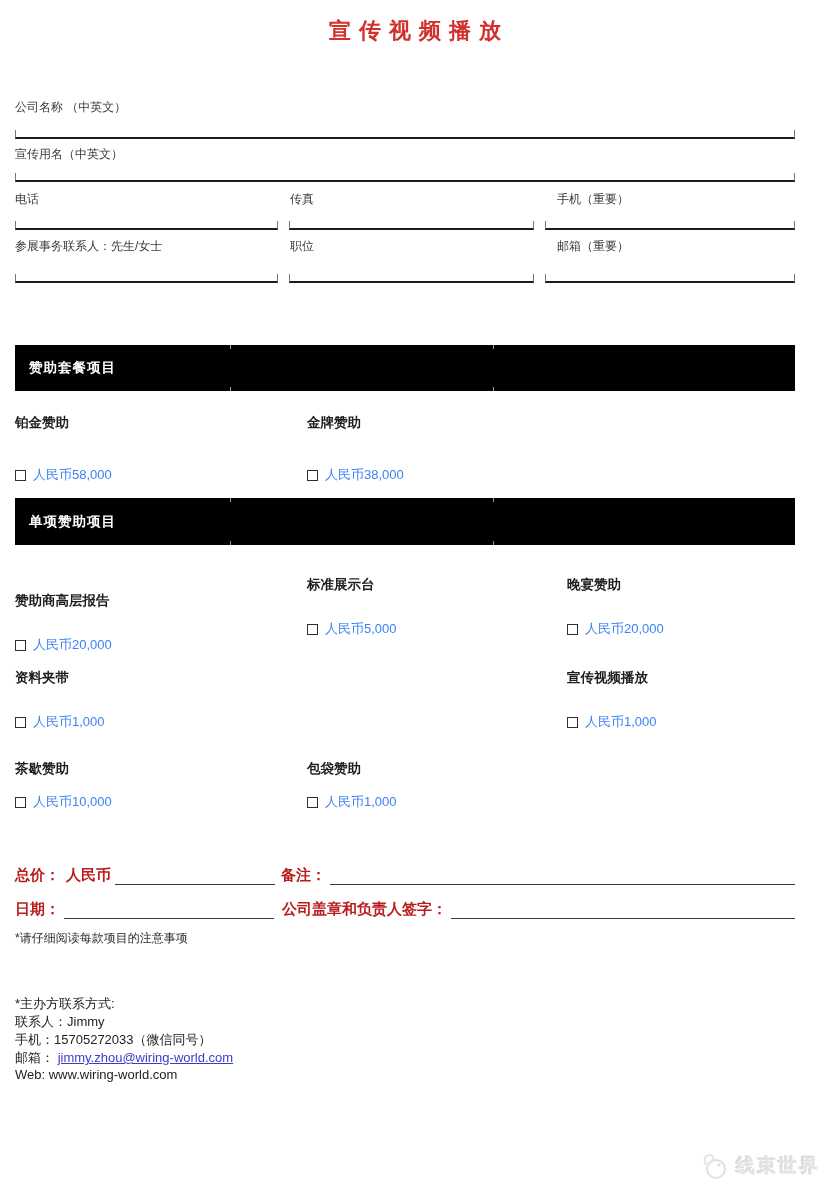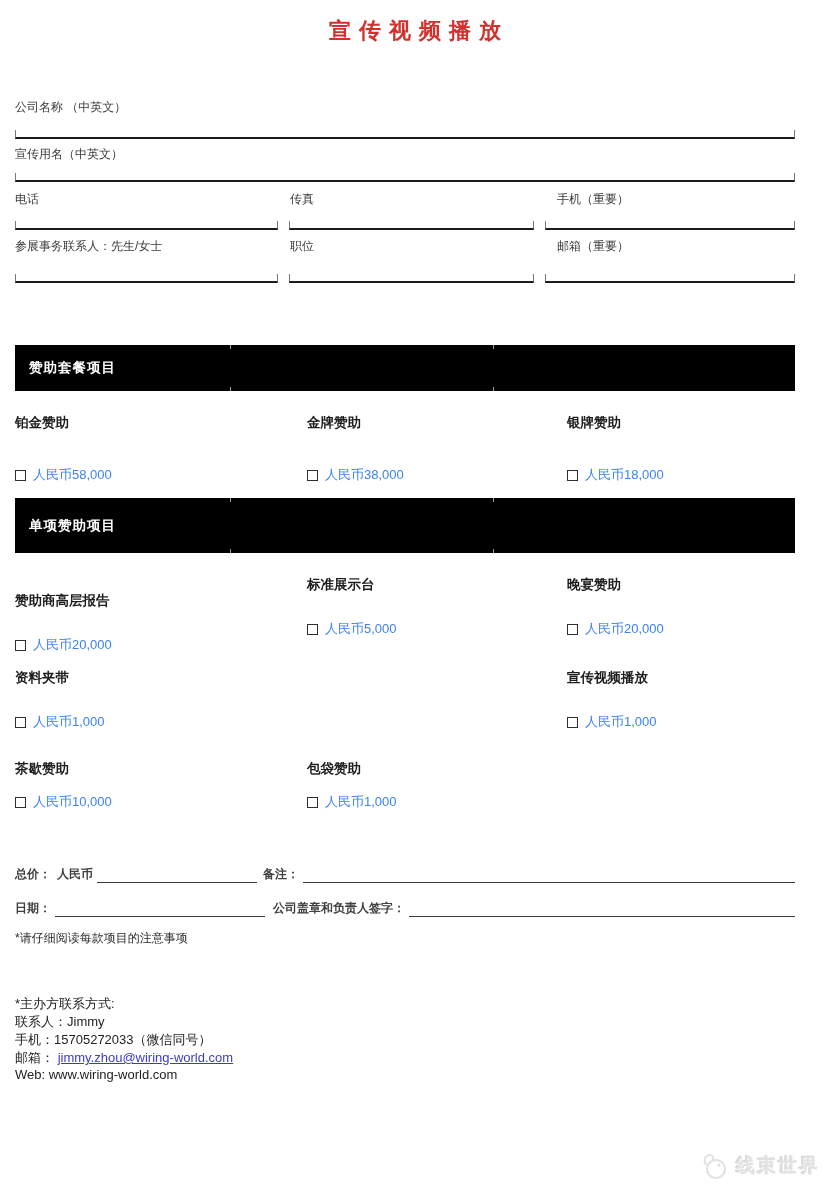--- a/index.html
+++ b/index.html
@@ -28,21 +28,21 @@
   }
   .bar-tick { position:absolute; width:1px; height:4px; background:#9a9a9a; }
   .tick-top { top:0; } .tick-bottom { bottom:0; }
   .item-name { font-size:13.5px; font-weight:bold; color:#1e1e1e; }
   .item-price { font-size:13px; color:#3b82f6; display:flex; align-items:center;justify-content:flex-end; }
   .gap-34 { margin-top:34px; } .gap-26 { margin-top:26px; } .gap-15 { margin-top:15px; }
   .checkbox {
     display:inline-block; width:11px; height:11px;
     border:1.6px solid #2f2f2f; margin-right:7px; background:#fff; flex:0 0 auto;
   }
-  .sum-label { font-size:12px; font-weight:bold; color:#404040; white-space:nowrap; }
+  .sum-label { font-size:15px; font-weight:bold; color:#b91c1c; white-space:nowrap; }
   .sum-row { display:flex; align-items:flex-end; left:15px; width:780px; }
   .note-text { font-size:12px; color:#2b2b2b; }
   .footer-line { font-size:13px; color:#222; }
   .email-link { color:#3b3bc8; text-decoration:underline; }
   .watermark {
     right:18px; bottom:12px; display:flex; align-items:center; gap:6px;
     color:#e2e2e2; font-weight:bold; font-size:19px; letter-spacing:2px;
     text-shadow:1px 1px 0 #ffffff, -1px -1px 0 #d6d6d6;
     user-select:none;
   }
@@ -89,29 +89,22 @@
       <span>人民币58,000</span>
     </div>
   </div>
   <div class="abs" style="left:307px; top:414px;">
     <div class="item-name">金牌赞助</div>
     <div class="item-price gap-34">
       <span class="checkbox"></span>
       <span>人民币38,000</span>
     </div>
   </div>
-  <div class="abs" style="left:567px; top:414px;">
-    <div class="item-name">银牌赞助</div>
-    <div class="item-price gap-34">
-      <span class="checkbox"></span>
-      <span>人民币18,000</span>
-    </div>
-  </div>
 
-  <div class="abs section-bar" style="top:498px; height:55px;">
+  <div class="abs section-bar" style="top:498px; height:47px;">
     <span>单项赞助项目</span>
     <span class="bar-tick tick-top" style="left:215px;"></span>
     <span class="bar-tick tick-bottom" style="left:215px;"></span>
     <span class="bar-tick tick-top" style="left:478px;"></span>
     <span class="bar-tick tick-bottom" style="left:478px;"></span>
   </div>
 
   <div class="abs" style="left:15px; top:592px;">
     <div class="item-name">赞助商高层报告</div>
     <div class="item-price gap-26">

